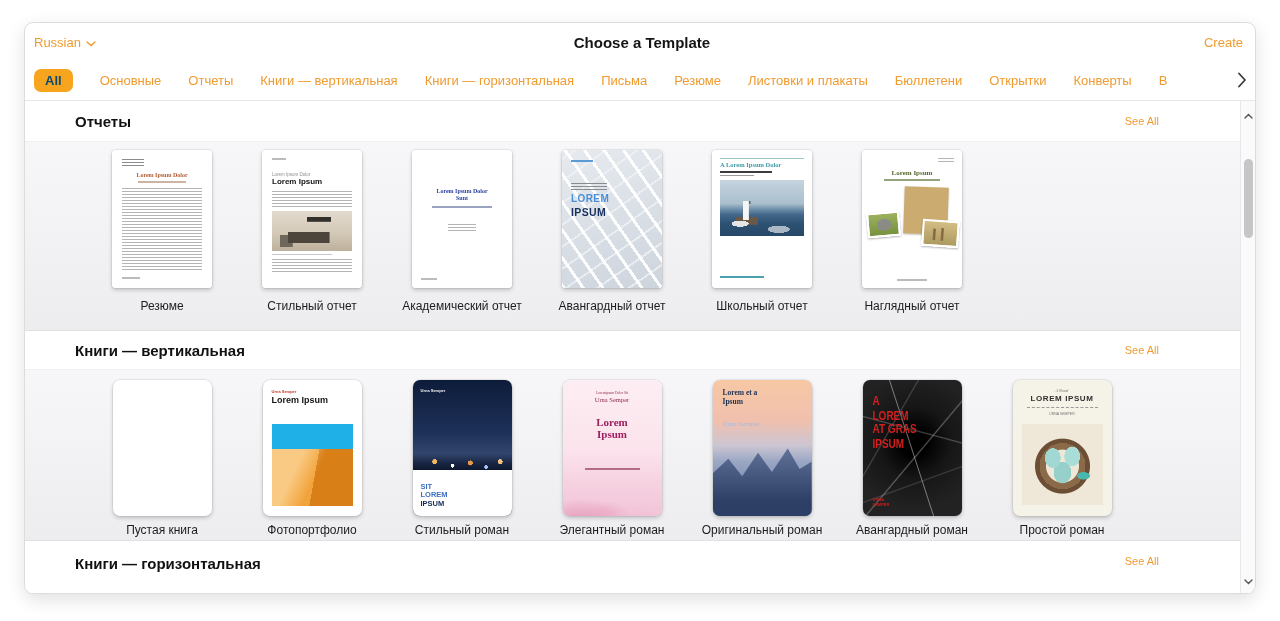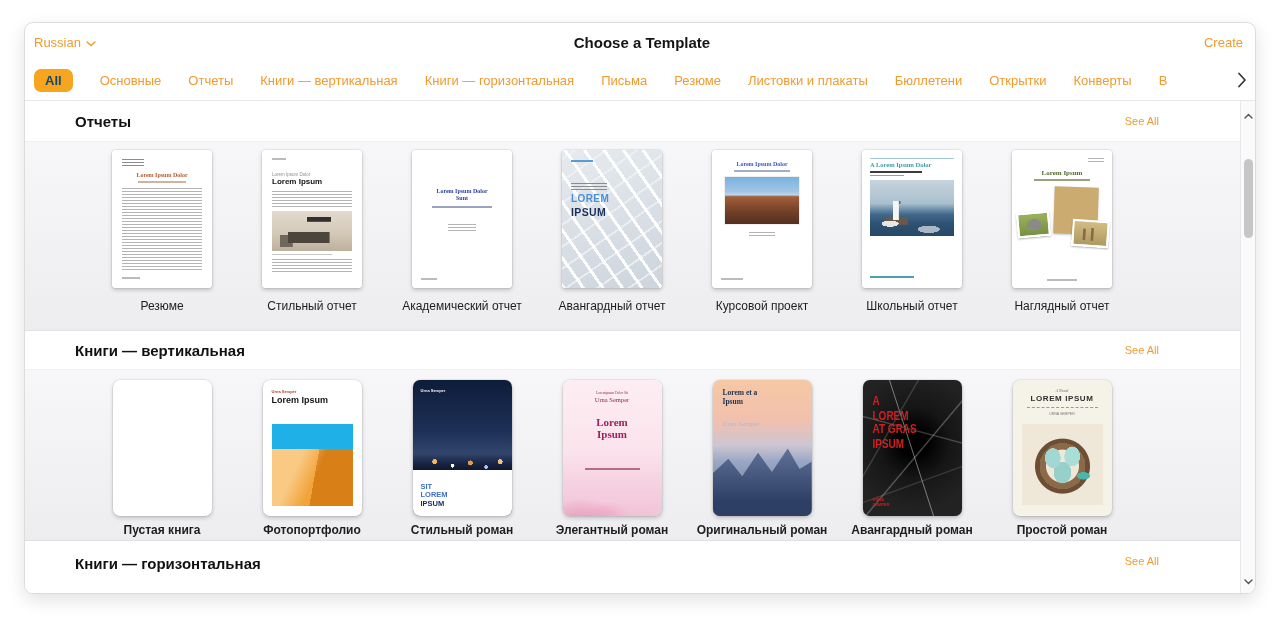--- a/index.html
+++ b/index.html
@@ -32,21 +32,21 @@
   .sec-head.h3 { height:54px; align-items:flex-start; padding-top:14px; }
   .sec-title { font-size:15px; font-weight:bold; color:#111; }
   .see-all { color:#ef9b30; font-size:11px; }
 
   .band { background:linear-gradient(180deg,#f7f7f9 0%,#ededf0 100%); border-top:1px solid #f0f0f2; border-bottom:1px solid #e1e1e4; }
   .band1 { height:190px; padding:8px 118px 0 62px; }
   .band2 { height:172px; padding:10px 118px 0 62px; }
   .grid { display:grid; grid-template-columns:repeat(7,150px); }
   .cell { display:flex; flex-direction:column; align-items:center; }
   .cell-label { margin-top:11px; font-size:12px; color:#1d1d1f; }
-  .band2 .cell-label { margin-top:7px;font-weight:bold; }
+  .band2 .cell-label { margin-top:7px; }
 
   
   .thumb { position:relative; width:100px; height:138px; background:#fff; border-radius:3px;
            box-shadow:0 0 0 .5px rgba(0,0,0,.10), 0 2px 4px rgba(0,0,0,.20); overflow:hidden; cursor:pointer; }
   .cover { width:99px; height:136px; border-radius:7px; }
   .lines { background-image:repeating-linear-gradient(to bottom,#b4b4b6 0 1px,transparent 1px 3px); }
   .lines.dark { background-image:repeating-linear-gradient(to bottom,#8b8b8d 0 1px,transparent 1px 3px); }
   .serif { font-family:"Liberation Serif", serif; }
 
   
@@ -285,30 +285,20 @@
         <div class="cell">
           <div class="thumb t4">
             <div class="t4-kick"></div>
             <div class="t4-pre lines dark"></div>
             <div class="t4-l1">LOREM</div>
             <div class="t4-l2">IPSUM</div>
           </div>
           <div class="cell-label">Авангардный отчет</div>
         </div>
 
-        <div class="cell">
-          <div class="thumb">
-            <div class="t5-title serif">Lorem Ipsum Dolor</div>
-            <div class="t5-sub"></div>
-            <div class="t5-photo"></div>
-            <div class="t5-by lines"></div>
-            <div class="t5-foot"></div>
-          </div>
-          <div class="cell-label">Курсовой проект</div>
-        </div>
 
         <div class="cell">
           <div class="thumb">
             <div class="t6-rule"></div>
             <div class="t6-title serif">A Lorem Ipsum Dolor</div>
             <div class="t6-sub"></div>
             <div class="t6-sub2"></div>
             <div class="t6-photo"></div>
             <div class="t6-foot"></div>
           </div>

